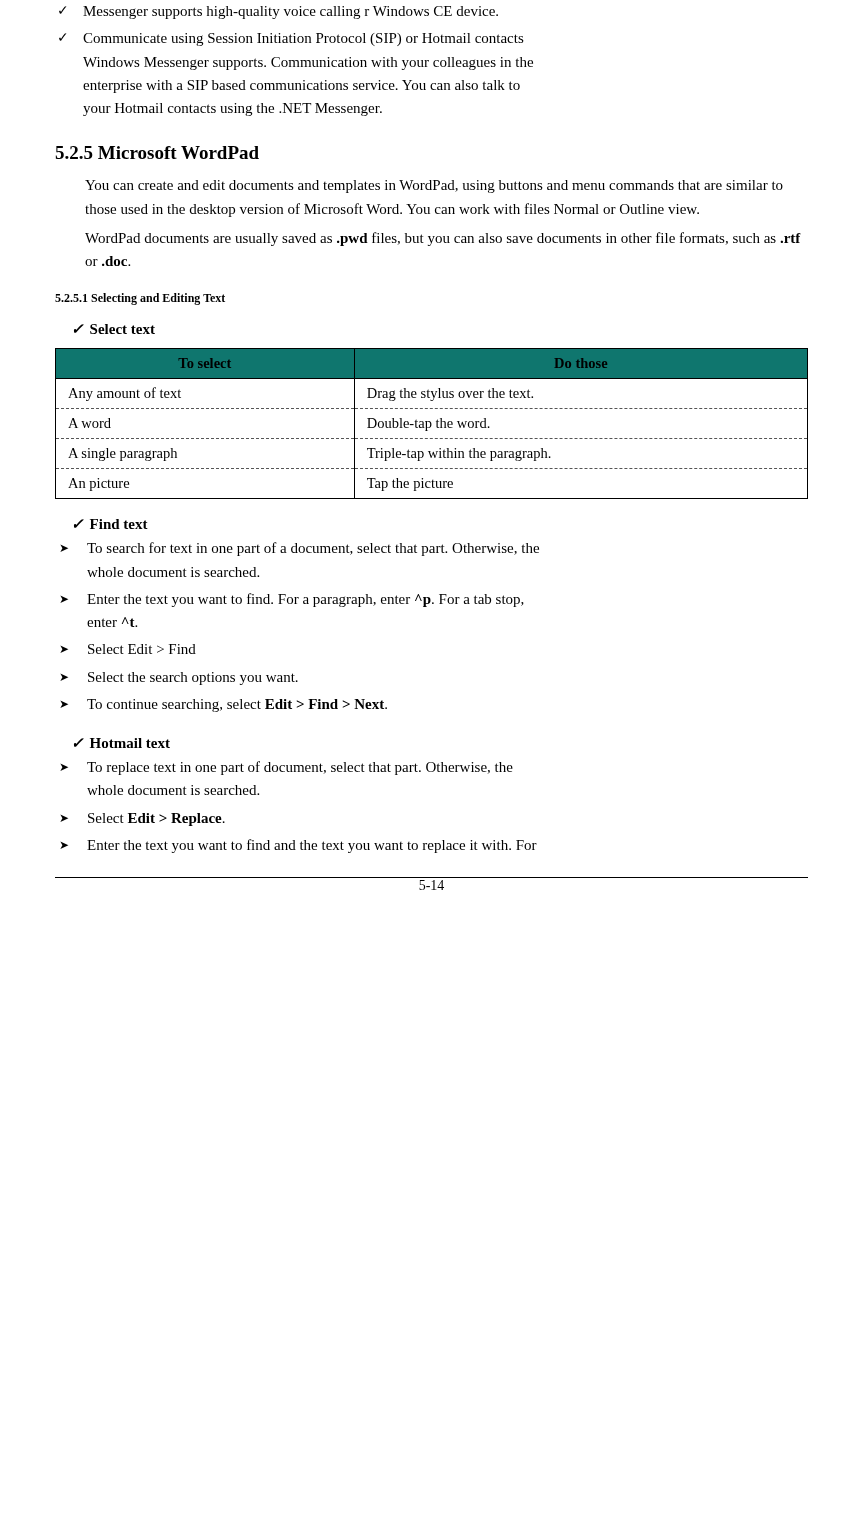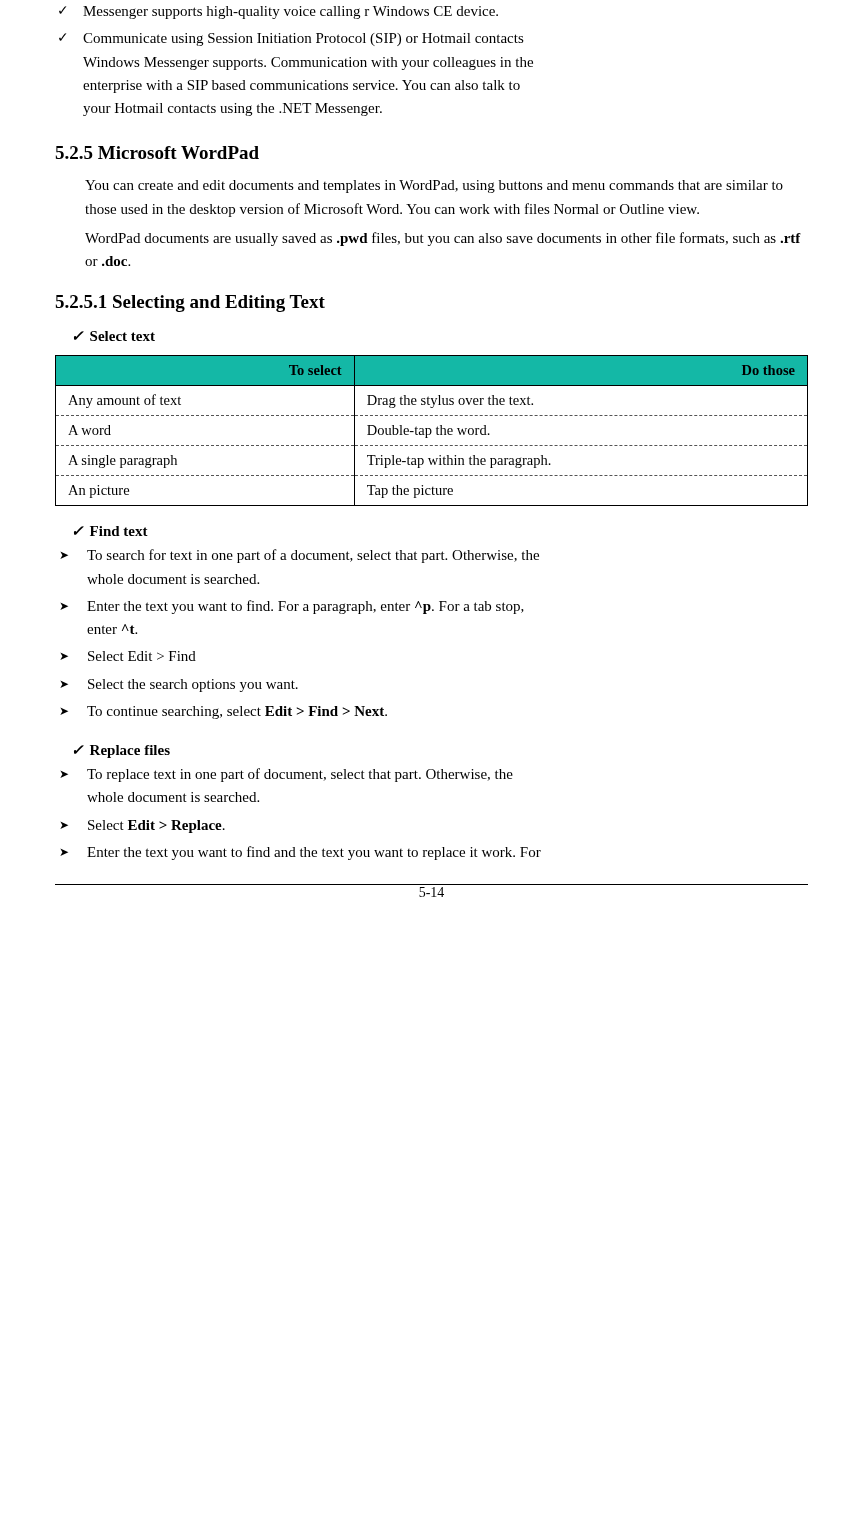--- a/index.html
+++ b/index.html
@@ -15,21 +15,21 @@
       padding: 0 55px 0 55px;
     }
     p { margin-bottom: 8px; line-height: 1.5; }
     .section-heading {
       font-size: 19px;
       font-weight: bold;
       margin-top: 22px;
       margin-bottom: 10px;
     }
     .subsection-heading {
-      font-size: 19px;
+      font-size: 12px;
       font-weight: bold;
       margin-top: 18px;
       margin-bottom: 6px;
     }
     .bullet-check {
       list-style: none;
       padding-left: 0;
       margin-bottom: 10px;
     }
     .bullet-check li {
@@ -74,22 +74,22 @@
     table.select-table {
       width: 100%;
       border-collapse: collapse;
       margin: 10px 0 16px 0;
       font-size: 14.5px;
     }
     table.select-table th {
       border: 1.5px solid #000;
       padding: 6px 12px;
       font-weight: bold;
-      text-align: right;
-      background: #14b8a6;
+      text-align: center;
+      background: #0f766e;
     }
     table.select-table td {
       border: 1px dashed #555;
       border-left: 1.5px solid #000;
       border-right: 1.5px solid #000;
       padding: 6px 12px;
       text-align: left;
     }
     table.select-table tr:last-child td {
       border-bottom: 1.5px solid #000;
@@ -192,32 +192,32 @@
     <li>
       Select the search options you want.
     </li>
     <li>
       To continue searching, select <strong>Edit &gt; Find &gt; Next</strong>.
     </li>
   </ul>
 
   <div class="section-item-heading" style="margin-top:18px;">
     <span style="font-style:italic;">✓</span>
-    <strong>Replace files</strong>
+    <strong>Hotmail text</strong>
   </div>
 
   <ul class="bullet-arrow">
     <li>
       To replace text in one part of document, select that part. Otherwise, the<br>whole document is searched.
     </li>
     <li>
       Select <strong>Edit &gt; Replace</strong>.
     </li>
     <li>
-      Enter the text you want to find and the text you want to replace it work. For
+      Enter the text you want to find and the text you want to replace it with. For
     </li>
   </ul>
 
 </div>
 
 <div class="page-footer">
   <span>5-14</span>
 </div>
 
 </body></html>

